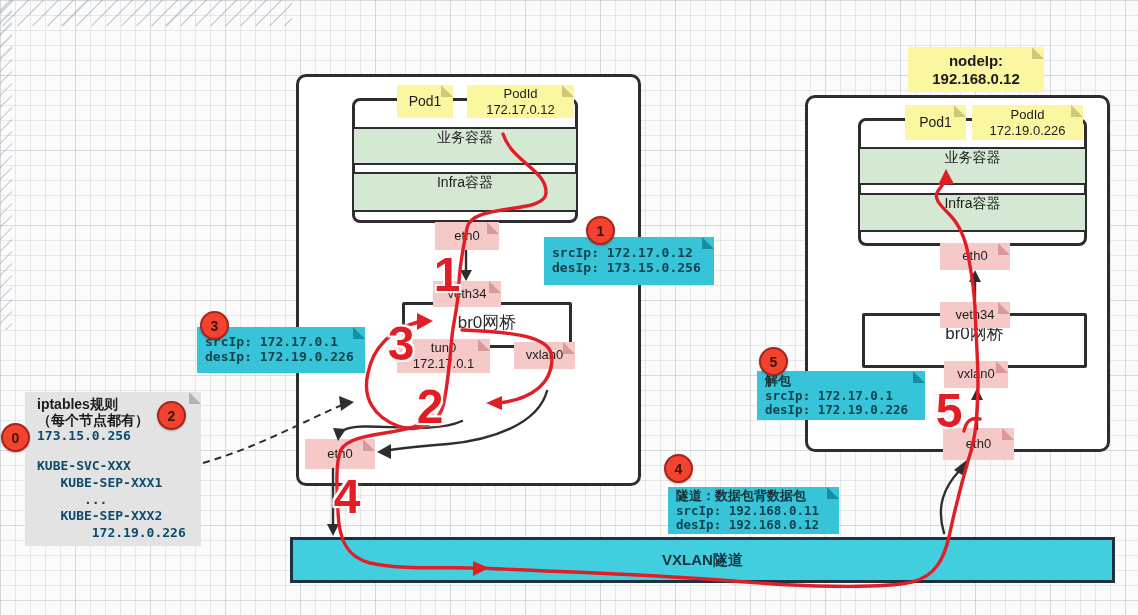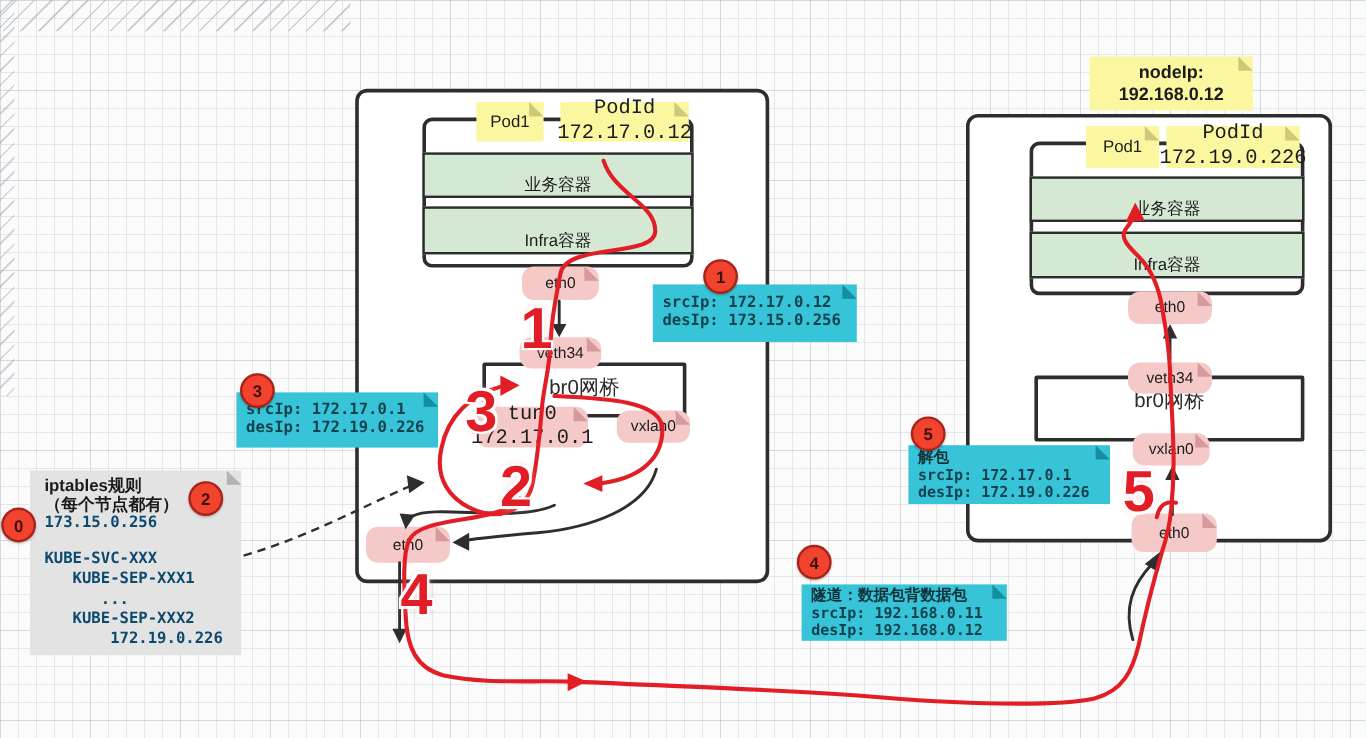--- a/index.html
+++ b/index.html
@@ -14,30 +14,30 @@
     background-size:75px 75px,75px 75px,15px 15px,15px 15px;
     font-family:"Liberation Sans",sans-serif;color:#1c1c1c;
   }
   .hatch-top{position:absolute;left:0;top:0;width:292px;height:26px;
     background:repeating-linear-gradient(135deg,transparent 0 9px,rgba(150,160,170,.45) 9px 10.5px);}
   .hatch-left{position:absolute;left:0;top:0;width:12px;height:330px;
     background:repeating-linear-gradient(135deg,transparent 0 7px,rgba(150,160,170,.4) 7px 8.5px);}
   .node{position:absolute;background:#fff;border:3px solid #2d2d2d;border-radius:10px;box-sizing:border-box;}
   .pod-box{position:absolute;background:#fff;border:3px solid #2d2d2d;border-radius:8px;box-sizing:border-box;}
   .container-row{position:absolute;background:#d5e8d4;border:2px solid #2d2d2d;box-sizing:border-box;
-    display:flex;align-items:flex-end;justify-content:center;font-size:14px;color:#1c1c1c;}
+    display:flex;align-items:flex-start;justify-content:center;font-size:14px;color:#1c1c1c;}
   .bridge-box{position:absolute;border:3px solid #2d2d2d;border-radius:2px;box-sizing:border-box;
     display:flex;align-items:flex-start;justify-content:center;padding-top:6px;font-size:17px;color:#2a2a2a;background:transparent;}
   .note{position:absolute;box-sizing:border-box;display:flex;flex-direction:column;align-items:center;justify-content:center;
     text-align:center;line-height:1.15;}
   .note::after{content:"";position:absolute;top:0;right:0;width:0;height:0;
     border-bottom:12px solid rgba(0,0,0,.0);border-right:12px solid transparent;}
   .note-yellow{background:#fbf7a0;}
   .note-yellow::after{border-bottom-color:#cfc77a;}
-  .note-pink{background:#f6c9c9;border-radius:10px;}
+  .note-pink{background:#f6c9c9;}
   .note-pink::after{border-bottom-color:#d79a9c;}
   .note-cyan{background:#37c4d8;align-items:flex-start;text-align:left;padding:4px 8px;}
   .note-cyan::after{border-bottom-color:#158ea1;}
   .note-gray{background:#e3e3e3;align-items:flex-start;text-align:left;padding:8px 12px;}
   .note-gray::after{border-bottom-color:#b2b2b2;}
   .mono{font-family:"DejaVu Sans Mono",monospace;font-weight:bold;}
   .cyan-line{font-size:13px;color:#12424e;white-space:pre;}
   .cyan-title{font-size:13px;font-weight:bold;color:#113239;font-family:"Liberation Sans",sans-serif;}
   .gray-title{font-size:14px;font-weight:bold;color:#1a1a1a;}
   .rule-line{font-size:13px;color:#0c4a6e;white-space:pre;line-height:1.3;}
@@ -45,21 +45,21 @@
     display:flex;align-items:center;justify-content:center;font-size:15px;font-weight:bold;color:#15333d;}
   .badge{position:absolute;width:29px;height:29px;border-radius:50%;background:#f2432f;border:2px solid #a8241b;
     box-sizing:border-box;color:#3c120c;font-weight:bold;font-size:14px;display:flex;align-items:center;justify-content:center;
     z-index:70;box-shadow:0 1px 2px rgba(0,0,0,.25);}
   .flow-num{position:absolute;z-index:60;font-weight:bold;font-size:48px;color:#e21d25;line-height:1;
     transform:translate(-50%,-50%);
     text-shadow:-2px -2px 0 #fff,2px -2px 0 #fff,-2px 2px 0 #fff,2px 2px 0 #fff,0 0 7px #f6c5c6;}
   .overlay{position:absolute;left:0;top:0;z-index:50;pointer-events:none;}
   .nip{font-size:15px;font-weight:bold;}
   .sm{font-size:13px;}
-  .xs{font-size:17px;line-height:1.2;font-family:Liberation Mono, monospace;}
+  .xs{font-size:13px;line-height:1.2;}
 </style>
 </head>
 <body>
 
 <div class="stage">
 
   <div class="hatch-top"></div>
   <div class="hatch-left"></div>
 
   <div class="node" style="left:296px;top:74px;width:345px;height:412px;"></div>
@@ -128,20 +128,23 @@
   <div class="note note-pink sm" style="left:940px;top:302px;width:70px;height:26px;">
     <span>veth34</span>
   </div>
   <div class="note note-pink sm" style="left:944px;top:361px;width:64px;height:27px;">
     <span>vxlan0</span>
   </div>
   <div class="note note-pink sm" style="left:943px;top:428px;width:71px;height:32px;">
     <span>eth0</span>
   </div>
 
+  <div class="tunnel-bar" style="left:290px;top:537px;width:825px;height:46px;">
+    <span>VXLAN隧道</span>
+  </div>
 
   <div class="note note-cyan" style="left:533px;top:237px;width:170px;height:48px;margin-left:11px;">
     <span class="mono cyan-line">srcIp: 172.17.0.12</span>
     <span class="mono cyan-line">desIp: 173.15.0.256</span>
   </div>
   <div class="note note-cyan" style="left:197px;top:327px;width:168px;height:46px;">
     <span class="mono cyan-line">srcIp: 172.17.0.1</span>
     <span class="mono cyan-line">desIp: 172.19.0.226</span>
   </div>
   <div class="note note-cyan" style="left:668px;top:487px;width:171px;height:47px;">

